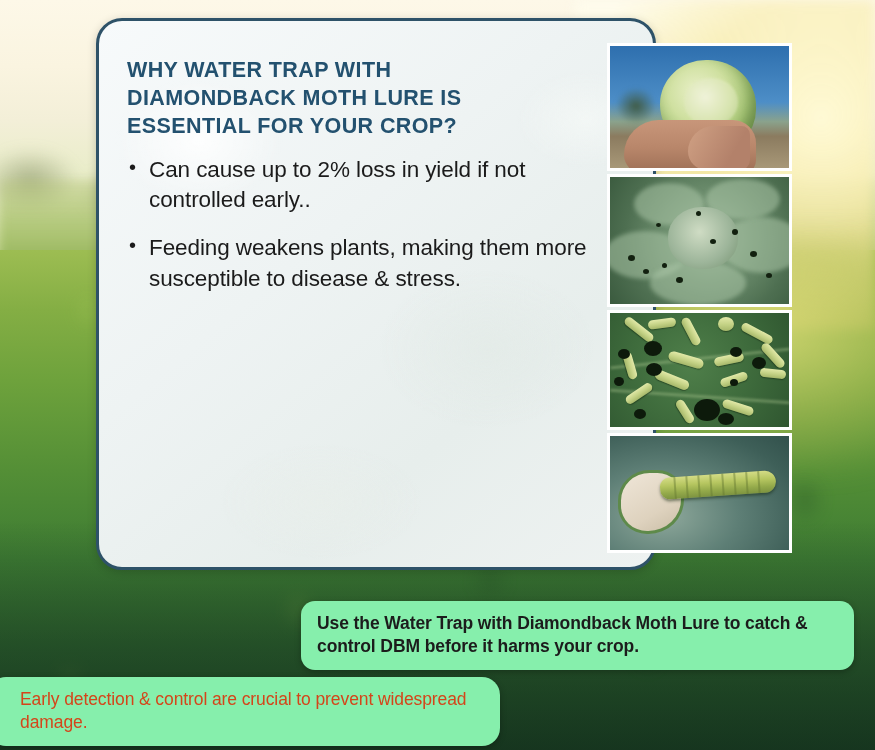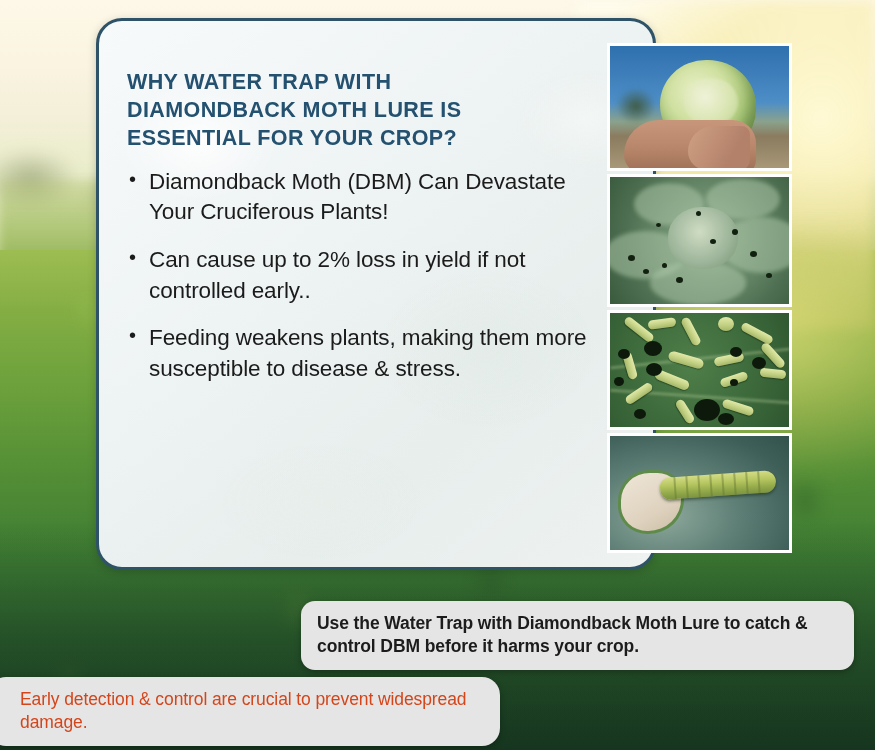--- a/index.html
+++ b/index.html
@@ -126,21 +126,21 @@
       radial-gradient(ellipse 120px 90px at 18% 22%, rgba(255,255,255,.85), rgba(255,255,255,0) 70%),
       radial-gradient(ellipse 150px 110px at 70% 60%, rgba(226,234,230,.7), rgba(226,234,230,0) 72%),
       radial-gradient(ellipse 140px 80px at 40% 88%, rgba(232,238,234,.75), rgba(232,238,234,0) 72%),
       radial-gradient(ellipse 100px 70px at 88% 18%, rgba(244,248,246,.8), rgba(244,248,246,0) 70%);
     pointer-events: none;
   }
 
   .card-inner {
     position: absolute;
     left: 28px;
-    top: 48px;
+    top: 36px;
     width: 470px;
   }
 
   .headline {
     margin: 0 0 14px 0;
     color: #23516f;
     font-size: 21.5px;
     font-weight: bold;
     letter-spacing: .4px;
     line-height: 1.30;
@@ -246,21 +246,21 @@
   .ph4-larva { position:absolute; left:50px; top:38px; width:116px; height:22px;
     border-radius: 12px 14px 14px 12px;
     background: linear-gradient(to bottom, #d4dc86 0%, #b6c660 38%, #93a94a 72%, #7d9340 100%);
     box-shadow: 0 2px 3px rgba(20,40,16,.5);
     transform: rotate(-4deg); }
   .ph4-seg { position:absolute; top:0; width:2px; height:100%; background: rgba(100,120,48,.45); }
 
   
   .banner {
     position: absolute;
-    background: #e5e5e5;
+    background: #86efac;
     border-radius: 16px;
     box-sizing: border-box;
     box-shadow: 0 2px 6px rgba(0,0,0,.28);
   }
   .banner-a {
     left: 301px;
     top: 601px;
     width: 553px;
     padding: 11px 16px 12px 16px;
     border-radius: 14px;
@@ -302,21 +302,20 @@
     <div class="bg-warmglow"></div>
     <div class="bg-darkbottom"></div>
   </div>
 
   <div class="card">
     <div class="card-tex"></div>
     <div class="card-inner">
       <h1 class="headline">Why Water Trap with Diamondback Moth Lure is essential for your crop?</h1>
 
       <ul class="bullets">
-        <li>Diamondback Moth (DBM) Can Devastate Your Cruciferous Plants!</li>
         <li>Can cause up to 2% loss in yield if not controlled early..</li>
         <li>Feeding weakens plants, making them more susceptible to disease &amp; stress.</li>
       </ul>
     </div>
   </div>
 
   <div class="photo-strip">
 
     <div class="photo p1">
       <div class="ph1-sky"></div>

